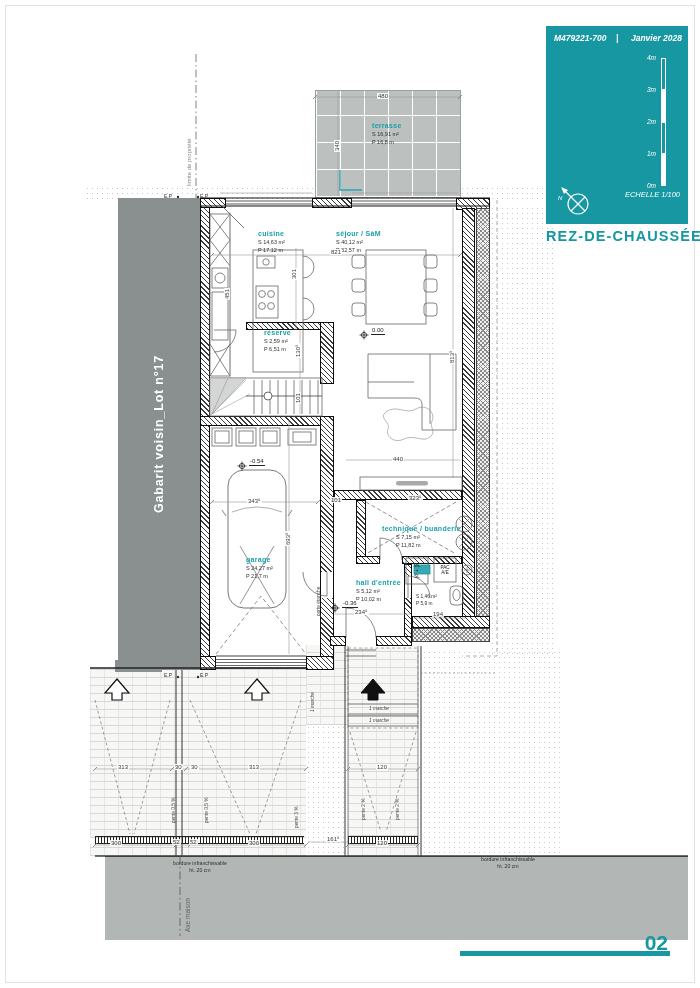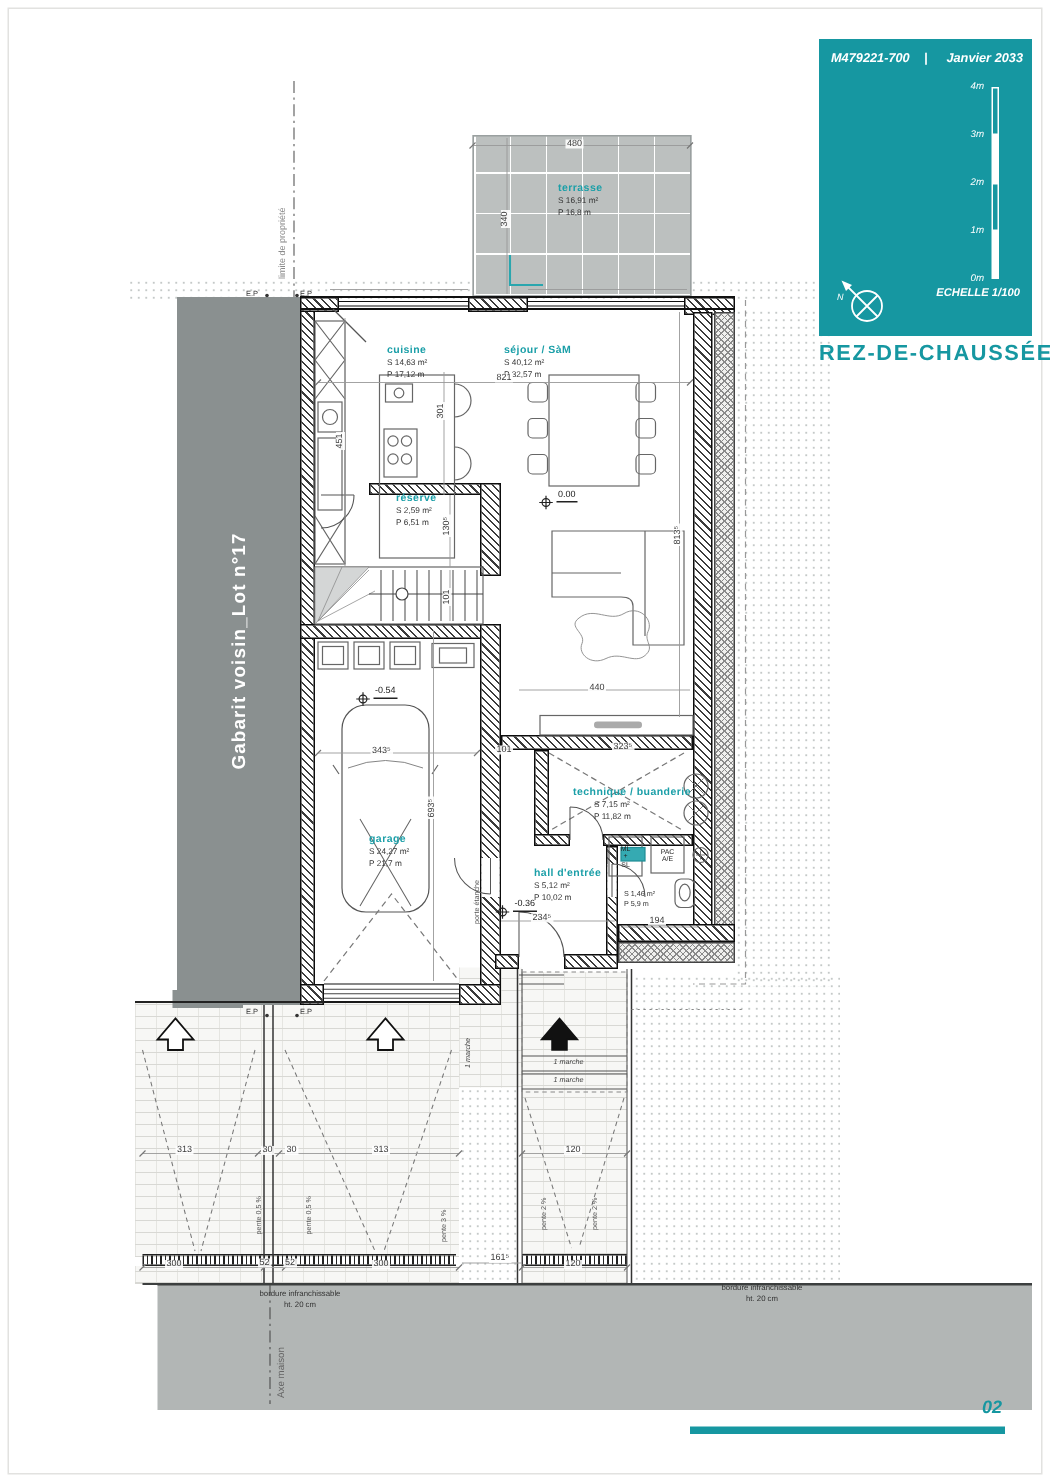--- a/index.html
+++ b/index.html
@@ -31,21 +31,21 @@
   .equip{position:absolute;display:flex;flex-direction:column;align-items:center;justify-content:center;font-size:4.6px;line-height:1.15;color:#222;}
   .faint{font-size:6px;color:#8a8a8a;}
   
   .tblock{background:#1697A1;color:#fff;}
   .tb-it{font-style:italic;font-weight:bold;}
   .segment{position:absolute;width:5px;box-sizing:border-box;}
   .seg-hollow{border:1px solid #fff;}
   .seg-solid{background:#fff;}
   .scalelbl{position:absolute;font-size:6.5px;font-style:italic;color:#fff;width:22px;text-align:right;}
   .floor-title{position:absolute;color:#1697A1;font-weight:bold;font-size:14.5px;letter-spacing:1.1px;white-space:nowrap;}
-  .pageno{position:absolute;color:#1697A1;font-weight:bold;font-style:italic;font-size:12px;}
+  .pageno{position:absolute;color:#1697A1;font-weight:bold;font-size:21px;}
   .tealline{position:absolute;background:#1697A1;}
 </style>
 </head>
 <body>
 
 <div class="sheet">
   <div class="abs frame" style="left:5px;top:5px;width:688px;height:976px;"></div>
 
   <div class="abs stipple" style="left:85px;top:186px;width:460px;height:14px;"></div>
   <div class="abs stipple" style="left:490px;top:206px;width:66px;height:452px;"></div>
@@ -351,36 +351,36 @@
     <span>ht. 20 cm</span>
   </div>
   <div class="bnote" style="left:466px;top:856px;">
     <span>bordure infranchissable</span><br>
     <span>ht. 20 cm</span>
   </div>
 
   <div class="abs tblock" style="left:546px;top:26px;width:142px;height:198px;">
     <span class="abs tb-it" style="left:8px;top:7px;font-size:8.5px;">M479221-700</span>
     <span class="abs tb-it" style="left:70px;top:7px;font-size:8.5px;">|</span>
-    <span class="abs tb-it" style="left:82px;top:7px;width:54px;text-align:right;font-size:8.5px;">Janvier 2033</span>
+    <span class="abs tb-it" style="left:82px;top:7px;width:54px;text-align:right;font-size:8.5px;">Janvier 2028</span>
     <div class="segment seg-hollow" style="left:115px;top:32px;height:32px;"></div>
     <div class="segment seg-solid" style="left:115px;top:64px;height:32px;"></div>
     <div class="segment seg-hollow" style="left:115px;top:96px;height:32px;"></div>
     <div class="segment seg-solid" style="left:115px;top:128px;height:32px;"></div>
     <span class="scalelbl" style="left:88px;top:28px;">4m</span>
     <span class="scalelbl" style="left:88px;top:60px;">3m</span>
     <span class="scalelbl" style="left:88px;top:92px;">2m</span>
     <span class="scalelbl" style="left:88px;top:124px;">1m</span>
     <span class="scalelbl" style="left:88px;top:156px;">0m</span>
     <svg class="abs" style="left:10px;top:156px;" width="40" height="36" viewBox="0 0 40 36">
       <circle cx="22" cy="22" r="10" stroke="#fff" fill="none" stroke-width="1.2"></circle>
       <path d="M15,15 L29,29 M29,15 L15,29" stroke="#fff" stroke-width="1.2"></path>
       <path d="M15,15 L8,8" stroke="#fff" stroke-width="1.2"></path>
       <polygon points="5,5 12,8 8,12" fill="#fff"></polygon>
       <text x="2" y="18" fill="#fff" font-size="6" font-style="italic">N</text>
     </svg>
-    <span class="abs tb-it" style="left:46px;top:164px;width:88px;text-align:right;font-size:7.5px;font-weight:bold;">ECHELLE  1/100</span>
+    <span class="abs tb-it" style="left:46px;top:164px;width:88px;text-align:right;font-size:7.5px;font-weight:normal;">ECHELLE  1/100</span>
   </div>
   <span class="floor-title" style="left:546px;top:228px;">REZ-DE-CHAUSSÉE</span>
 
   <span class="pageno" style="left:600px;top:931px;width:68px;text-align:right;">02</span>
   <div class="tealline" style="left:460px;top:951px;width:210px;height:4.5px;"></div>
 </div>
 
 </body></html>

